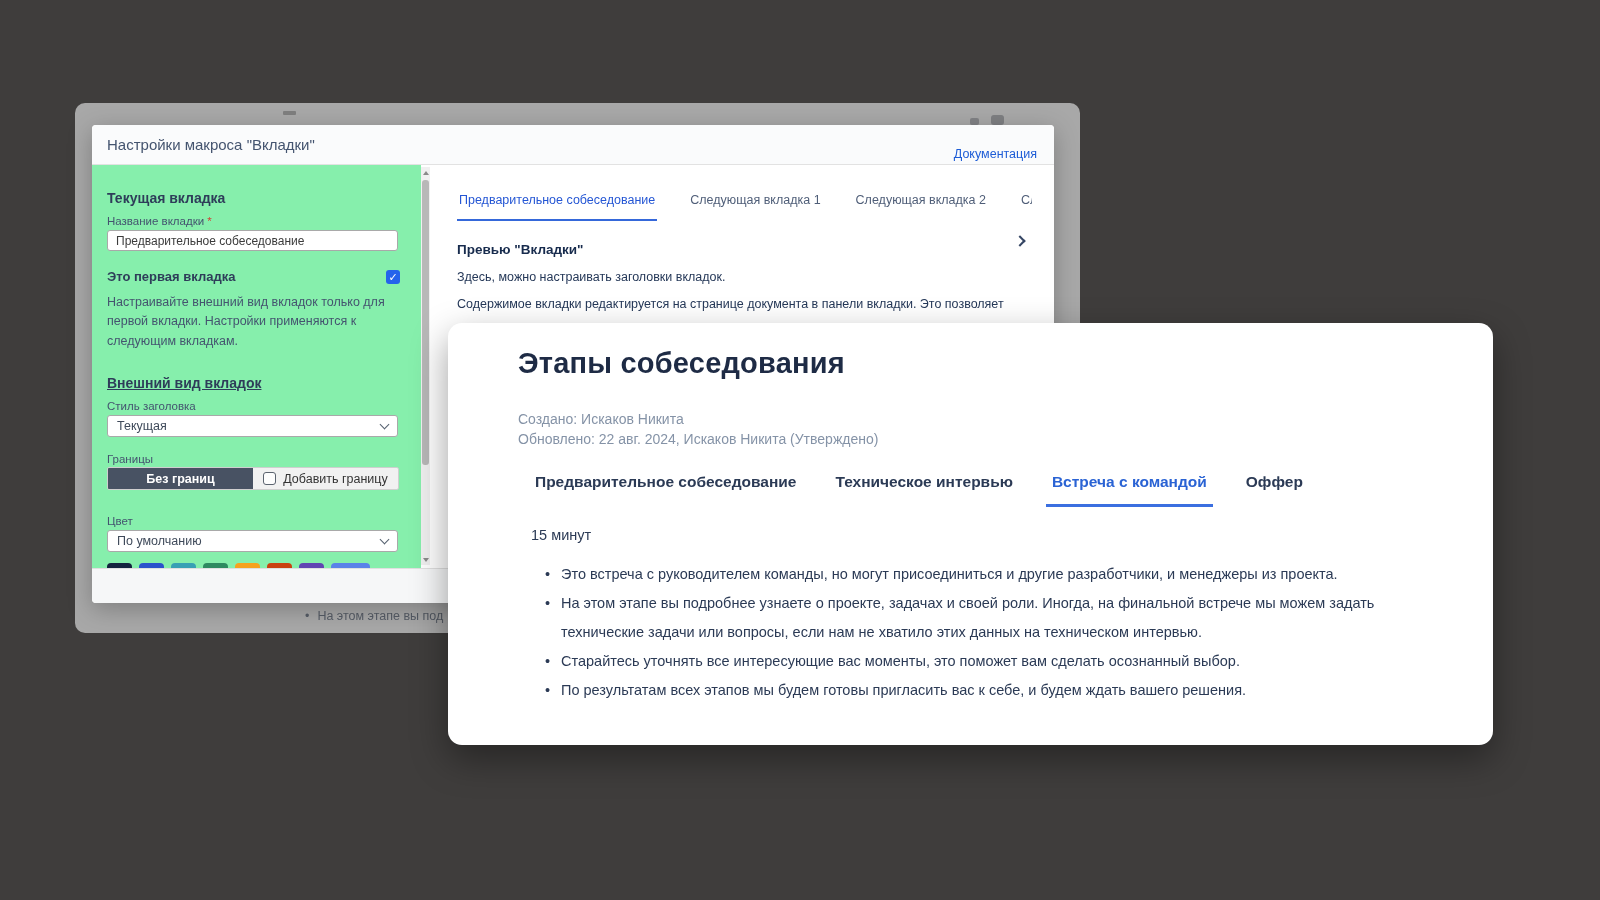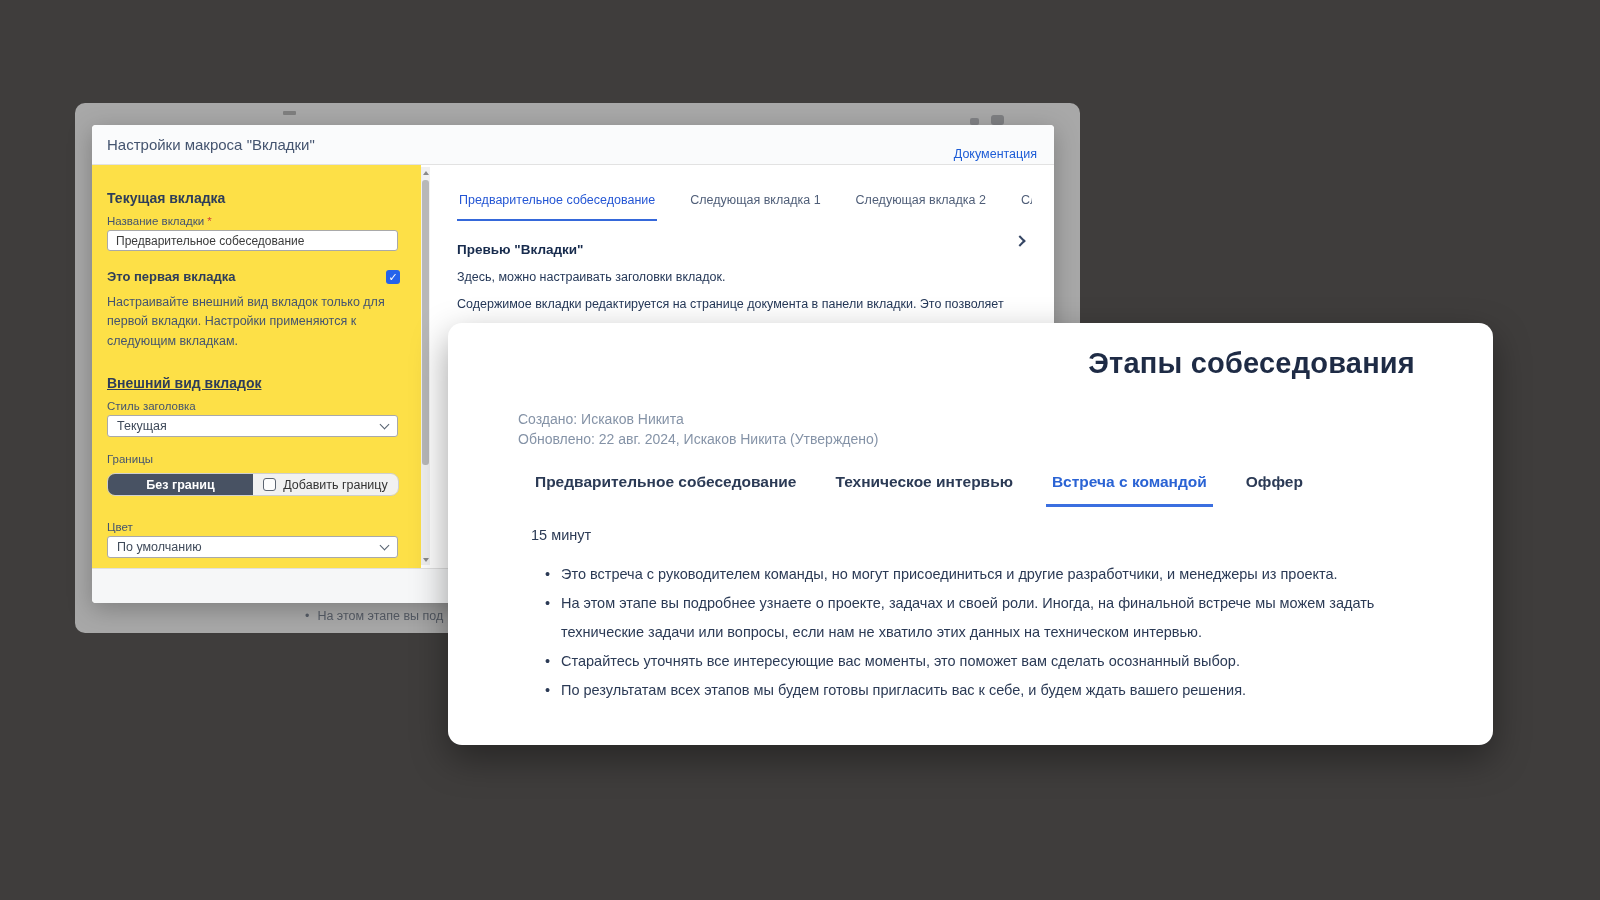--- a/index.html
+++ b/index.html
@@ -43,21 +43,21 @@
   .doc-link { font-size:12.5px; color:#1d5cd6; cursor:pointer;margin-top:19px; }
 
   .dialog-footer {
     position:absolute; left:0; bottom:0; right:0; height:35px;
     background:#f6f7f8; border-top:1px solid #e0e0e0; border-radius:0 0 4px 4px;
   }
 
   
   .form-panel {
     position:absolute; left:0; top:40px; width:329px; bottom:35px;
-    padding:25px 16px 0 15px; overflow:hidden; background:#fde047;
+    padding:25px 16px 0 15px; overflow:hidden; background:#86efac;
   }
   .section-h { font-size:14px; font-weight:bold; color:#2e3d59; }
   .fld-label { margin-top:9px; font-size:11.5px; color:#44546f; }
   .req { color:#d04437; }
   .txt-input {
     margin-top:3px; width:291px; height:21px; border:1px solid #a9a9a9; border-radius:3px;
     font-family:"Liberation Sans", sans-serif; font-size:12px; color:#3b3b3b; padding:0 8px;
     background:#fff; display:block;
   }
   .first-row { margin-top:18px; display:flex; align-items:center; justify-content:space-between; width:293px; }
@@ -69,21 +69,21 @@
   .hint { margin-top:9px; width:292px; font-size:12.5px; line-height:1.55; color:#44546f; }
   .section-h2 { margin-top:24px;text-decoration:underline; }
   .select {
     margin-top:3px; width:291px; height:22px; border:1px solid #a9a9a9; border-radius:3px;
     display:flex; align-items:center; justify-content:space-between; padding:0 9px;
     font-size:12.5px; color:#3f4a5a; background:#fff; cursor:pointer;
   }
   .chev { width:7px; height:7px; border-right:1.5px solid #55616f; border-bottom:1.5px solid #55616f; transform:rotate(45deg); margin-top:-4px; }
   .lbl-gap { margin-top:16px; }
   .lbl-gap2 { margin-top:25px; }
-  .segmented { margin-top:8px; width:292px; height:23px; display:flex; border:1px solid #cfcfcf; border-radius:8px; overflow:hidden; }
+  .segmented { margin-top:2px; width:292px; height:23px; display:flex; border:1px solid #cfcfcf; border-radius:2px; overflow:hidden; }
   .seg-dark {
     flex:1; background:#485263; color:#fff; font-size:12.5px; font-weight:bold;
     display:flex; align-items:center; justify-content:center; cursor:pointer;
   }
   .seg-light {
     flex:1; background:#f1f1f1; color:#333; font-size:12.5px;
     display:flex; align-items:center; justify-content:center; gap:7px; cursor:pointer;
   }
   .cb-empty { width:13px; height:13px; border:1.5px solid #5c6470; border-radius:3px; background:#fdfdfd; }
   .swatches { margin-top:11px; display:flex; gap:7px; align-items:center; }
@@ -119,21 +119,21 @@
   .preview-heading { margin-top:21px; font-size:13.5px; font-weight:bold; color:#172b4d; }
   .preview-p { margin-top:13px; font-size:12.5px; color:#253858; }
 
   
   .card {
     position:absolute; left:448px; top:323px; width:1045px; height:422px;
     background:#fff; border-radius:14px; z-index:5;
     box-shadow:0 14px 36px rgba(0,0,0,.38);
     padding:24px 78px 0 70px;
   }
-  .card-title { font-size:29px; font-weight:bold; color:#1e2b45; letter-spacing:.2px;text-align:right; }
+  .card-title { font-size:29px; font-weight:bold; color:#1e2b45; letter-spacing:.2px; }
   .card-meta { margin-top:30px; font-size:14px; line-height:19px; color:#8593a7; }
   .card-meta div { margin-top:1px; }
   .card-tabs { display:flex; gap:27px; margin:24px 0 0 11px; }
   .ctab { font-size:15.5px; font-weight:bold; color:#2b3a55; padding:0 6px 13px 6px; cursor:pointer; }
   .ctab.active { color:#2a63d4; border-bottom:3px solid #3b6fe0; }
   .card-body { margin-left:13px; }
   .duration { margin-top:20px; font-size:14.5px; color:#2b3a55; }
   .bullets { margin-top:17px; list-style:none; max-width:870px; }
   .bullets li {
     position:relative; padding-left:16px; margin-left:14px;

